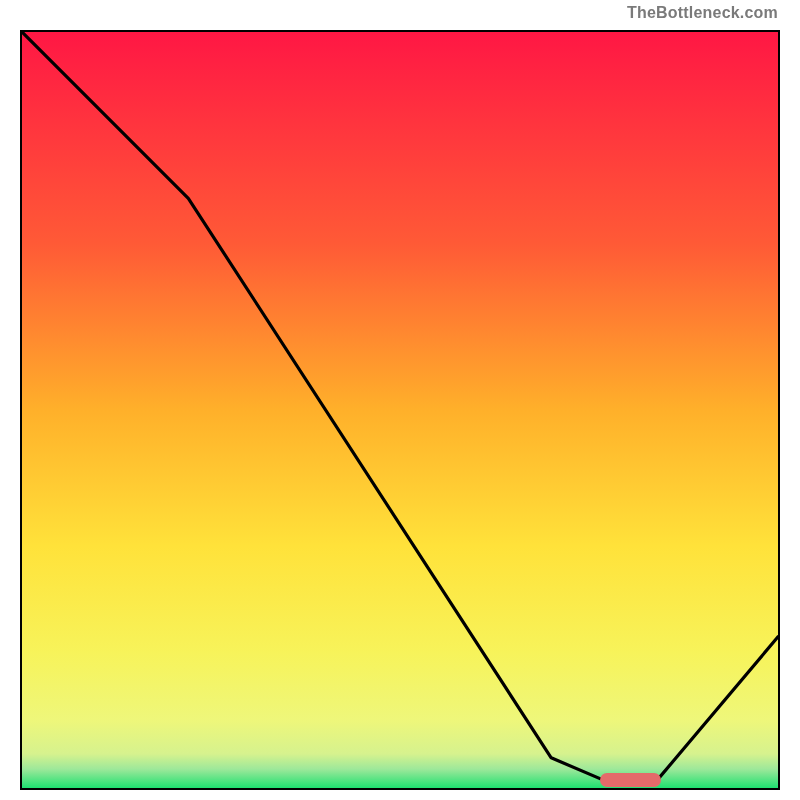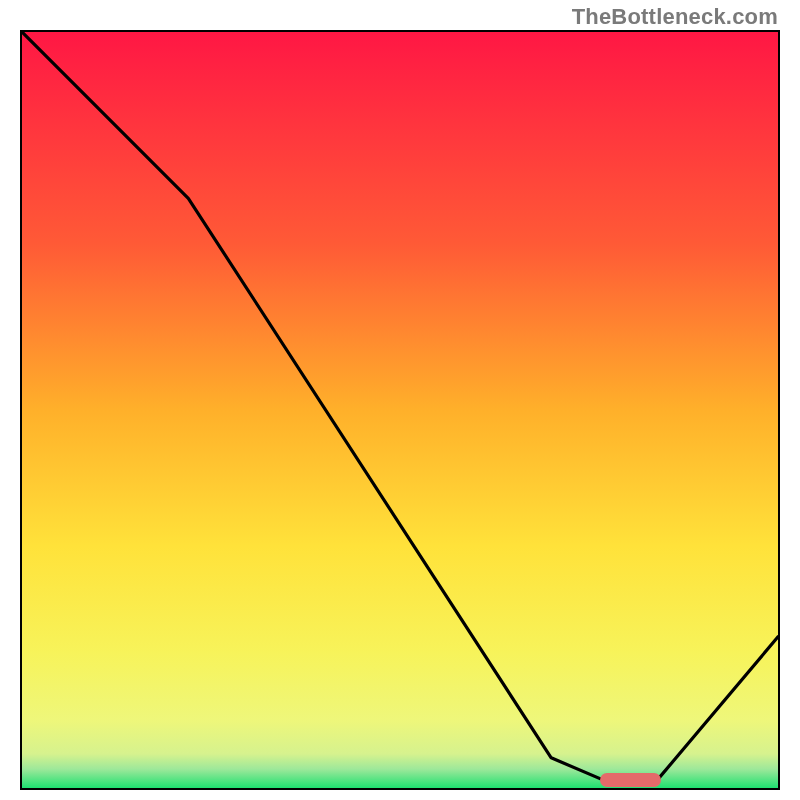--- a/index.html
+++ b/index.html
@@ -19,21 +19,21 @@
     height: 760px;
     border: 2px solid #000;
     box-sizing: border-box;
     overflow: hidden;
   }
   .watermark {
     position: absolute;
     top: 4px;
     right: 22px;
     color: #7a7a7a;
-    font-size: 22px;
+    font-size: 16px;
     font-weight: 600;
     letter-spacing: 0.2px;
   }
   svg.plot {
     position: absolute;
     left: 0;
     top: 0;
     width: 100%;
     height: 100%;
   }

